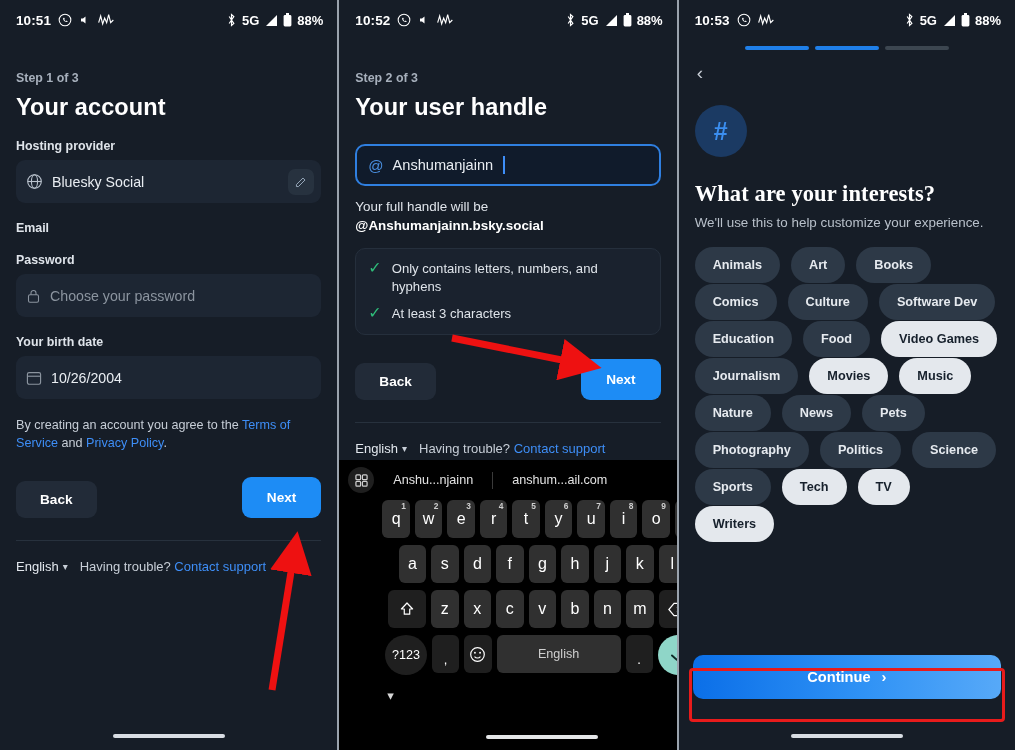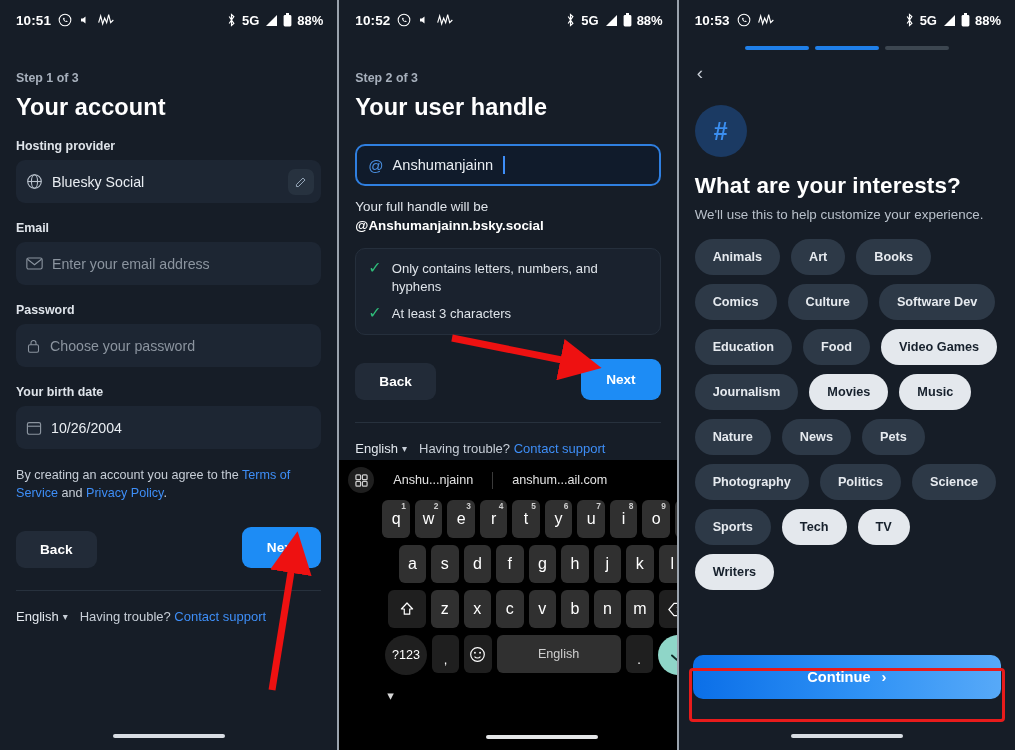--- a/index.html
+++ b/index.html
@@ -120,23 +120,23 @@
   .progress { display: flex; gap: 6px; justify-content: center; padding-top: 6px; }
   .pseg { width: 64px; height: 4px; border-radius: 3px; background: #3c4650; }
   .pseg.on { background: #1f7fe8; }
   .backrow { padding: 12px 16px 0 18px; }
   .back-chevron { color: #c8ced6; font-size: 19px; }
   .hash-circle {
     width: 52px; height: 52px; border-radius: 50%; background: #1b3a63;
     display: flex; align-items: center; justify-content: center;
     color: #3b8ef0; font-size: 25px; font-weight: 700; margin: 21px 0 0 16px;
   }
-  .q-title { color: #fff; font-size: 22.5px; font-weight: 700; margin: 16px 0 0 16px; letter-spacing: .1px; }
+  .q-title { color: #fff; font-size: 22.5px; font-weight: 700; margin: 24px 0 0 16px; letter-spacing: .1px; font-family: Liberation Serif, serif; }
   .q-sub { color: #b8c0ca; font-size: 13.4px; margin: 8px 0 0 16px; }
-  .chips { display: flex; flex-wrap: wrap; gap: 9px 11px; padding: 17px 16px 0 16px; }
+  .chips { display: flex; flex-wrap: wrap; gap: 1px 11px; padding: 17px 16px 0 16px; }
   .chip {
     border-radius: 22px; padding: 11px 18px; font-size: 12.7px; font-weight: 700;
     background: #2d3947; color: #e6eaef; white-space: nowrap;
   }
   .chip.sel { background: #e4e8ed; color: #16202c; }
   .continue-wrap { position: absolute; left: 14px; right: 14px; bottom: 51px; }
   .continue-btn {
     height: 44px; border-radius: 10px;
     background: linear-gradient(90deg, #0b6fe8 0%, #2f92f5 55%, #57a9f8 100%);
     display: flex; align-items: center; justify-content: center; gap: 11px;
@@ -213,29 +213,20 @@
         </span>
         <span class="txt">Bluesky Social</span>
         <span class="edit-btn">
           <svg width="13" height="13" viewBox="0 0 18 18">
               <path d="M2 13.2l9-9 2.8 2.8-9 9H2v-2.8z" fill="none" stroke="#9fb0c2" stroke-width="1.3"></path>
             </svg>
         </span>
       </div>
 
       <div class="field-label">Email</div>
-      <div class="input-box">
-        <span class="ic">
-          <svg width="17" height="15" viewBox="0 0 20 16">
-              <rect x="1" y="1.5" width="18" height="13" rx="2" fill="none" stroke="#8b949f" stroke-width="1.3"></rect>
-              <polyline points="1.8,3 10,9.5 18.2,3" fill="none" stroke="#8b949f" stroke-width="1.3"></polyline>
-            </svg>
-        </span>
-        <span class="ph">Enter your email address</span>
-      </div>
 
       <div class="field-label">Password</div>
       <div class="input-box">
         <span class="ic">
           <svg width="15" height="16" viewBox="0 0 18 18">
               <rect x="3" y="7.5" width="12" height="9" rx="1.8" fill="none" stroke="#8b949f" stroke-width="1.3"></rect>
               <path d="M6 7.5V5.4a3 3 0 016 0v2.1" fill="none" stroke="#8b949f" stroke-width="1.3"></path>
             </svg>
         </span>
         <span class="ph">Choose your password</span>

